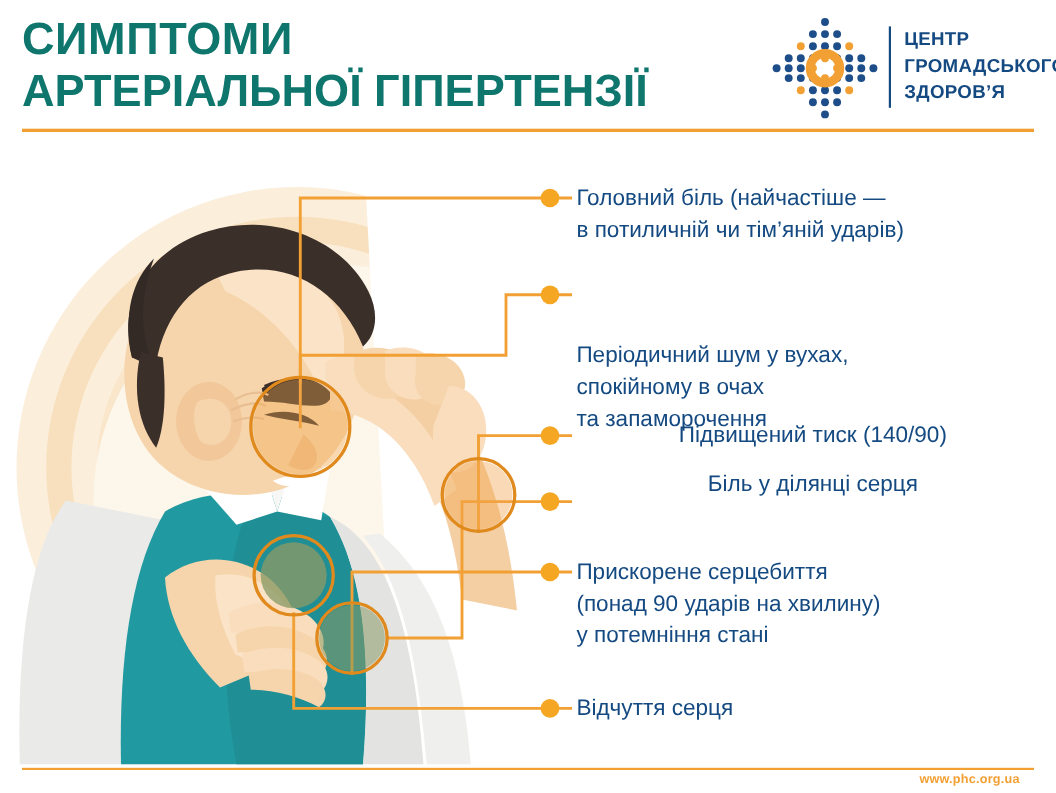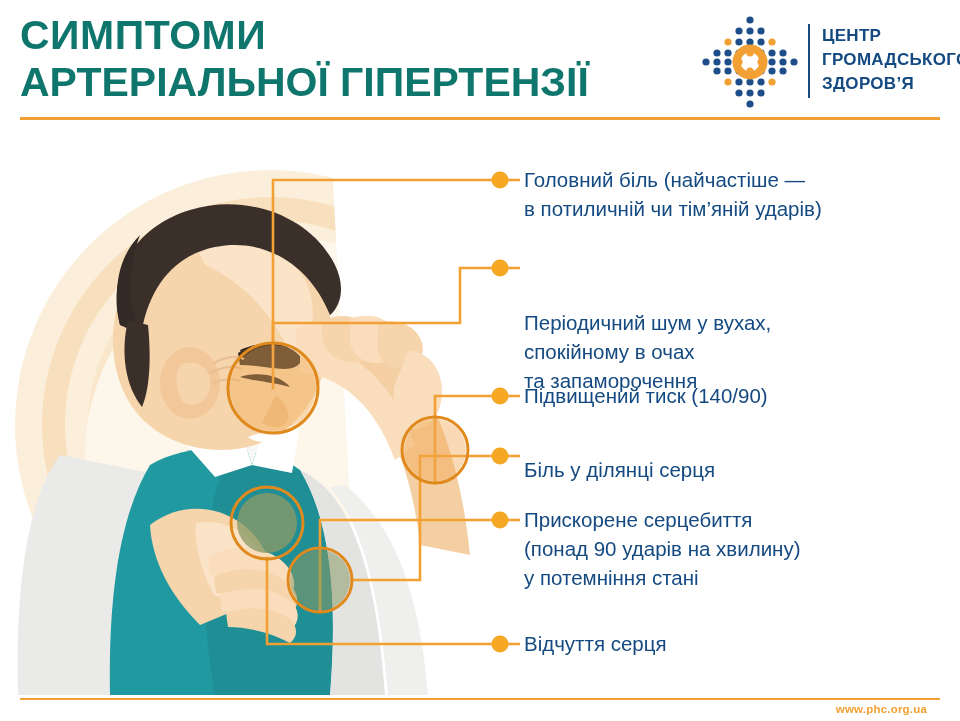--- a/index.html
+++ b/index.html
@@ -328,25 +328,25 @@
       <span class="symptom-text">Головний біль (найчастіше —</span>
       <span class="symptom-text">в потиличній чи тім’яній ударів)</span>
     </div>
 
     <div class="symptom-item" style="top:143px;margin-top:40px;">
       <span class="symptom-text">Періодичний шум у вухах,</span>
       <span class="symptom-text">спокійному в очах</span>
       <span class="symptom-text">та запаморочення</span>
     </div>
 
-    <div class="symptom-item" style="top:256px;">
+    <div class="symptom-item" style="top:256px;text-align:center;">
       <span class="symptom-text">Підвищений тиск (140/90)</span>
     </div>
 
-    <div class="symptom-item" style="top:330px;">
+    <div class="symptom-item" style="top:300px;text-align:center;">
       <span class="symptom-text">Біль у ділянці серця</span>
     </div>
 
     <div class="symptom-item" style="top:380px;">
       <span class="symptom-text">Прискорене серцебиття</span>
       <span class="symptom-text">(понад 90 ударів на хвилину)</span>
       <span class="symptom-text">у потемніння стані</span>
     </div>
 
     <div class="symptom-item" style="top:504px;">

